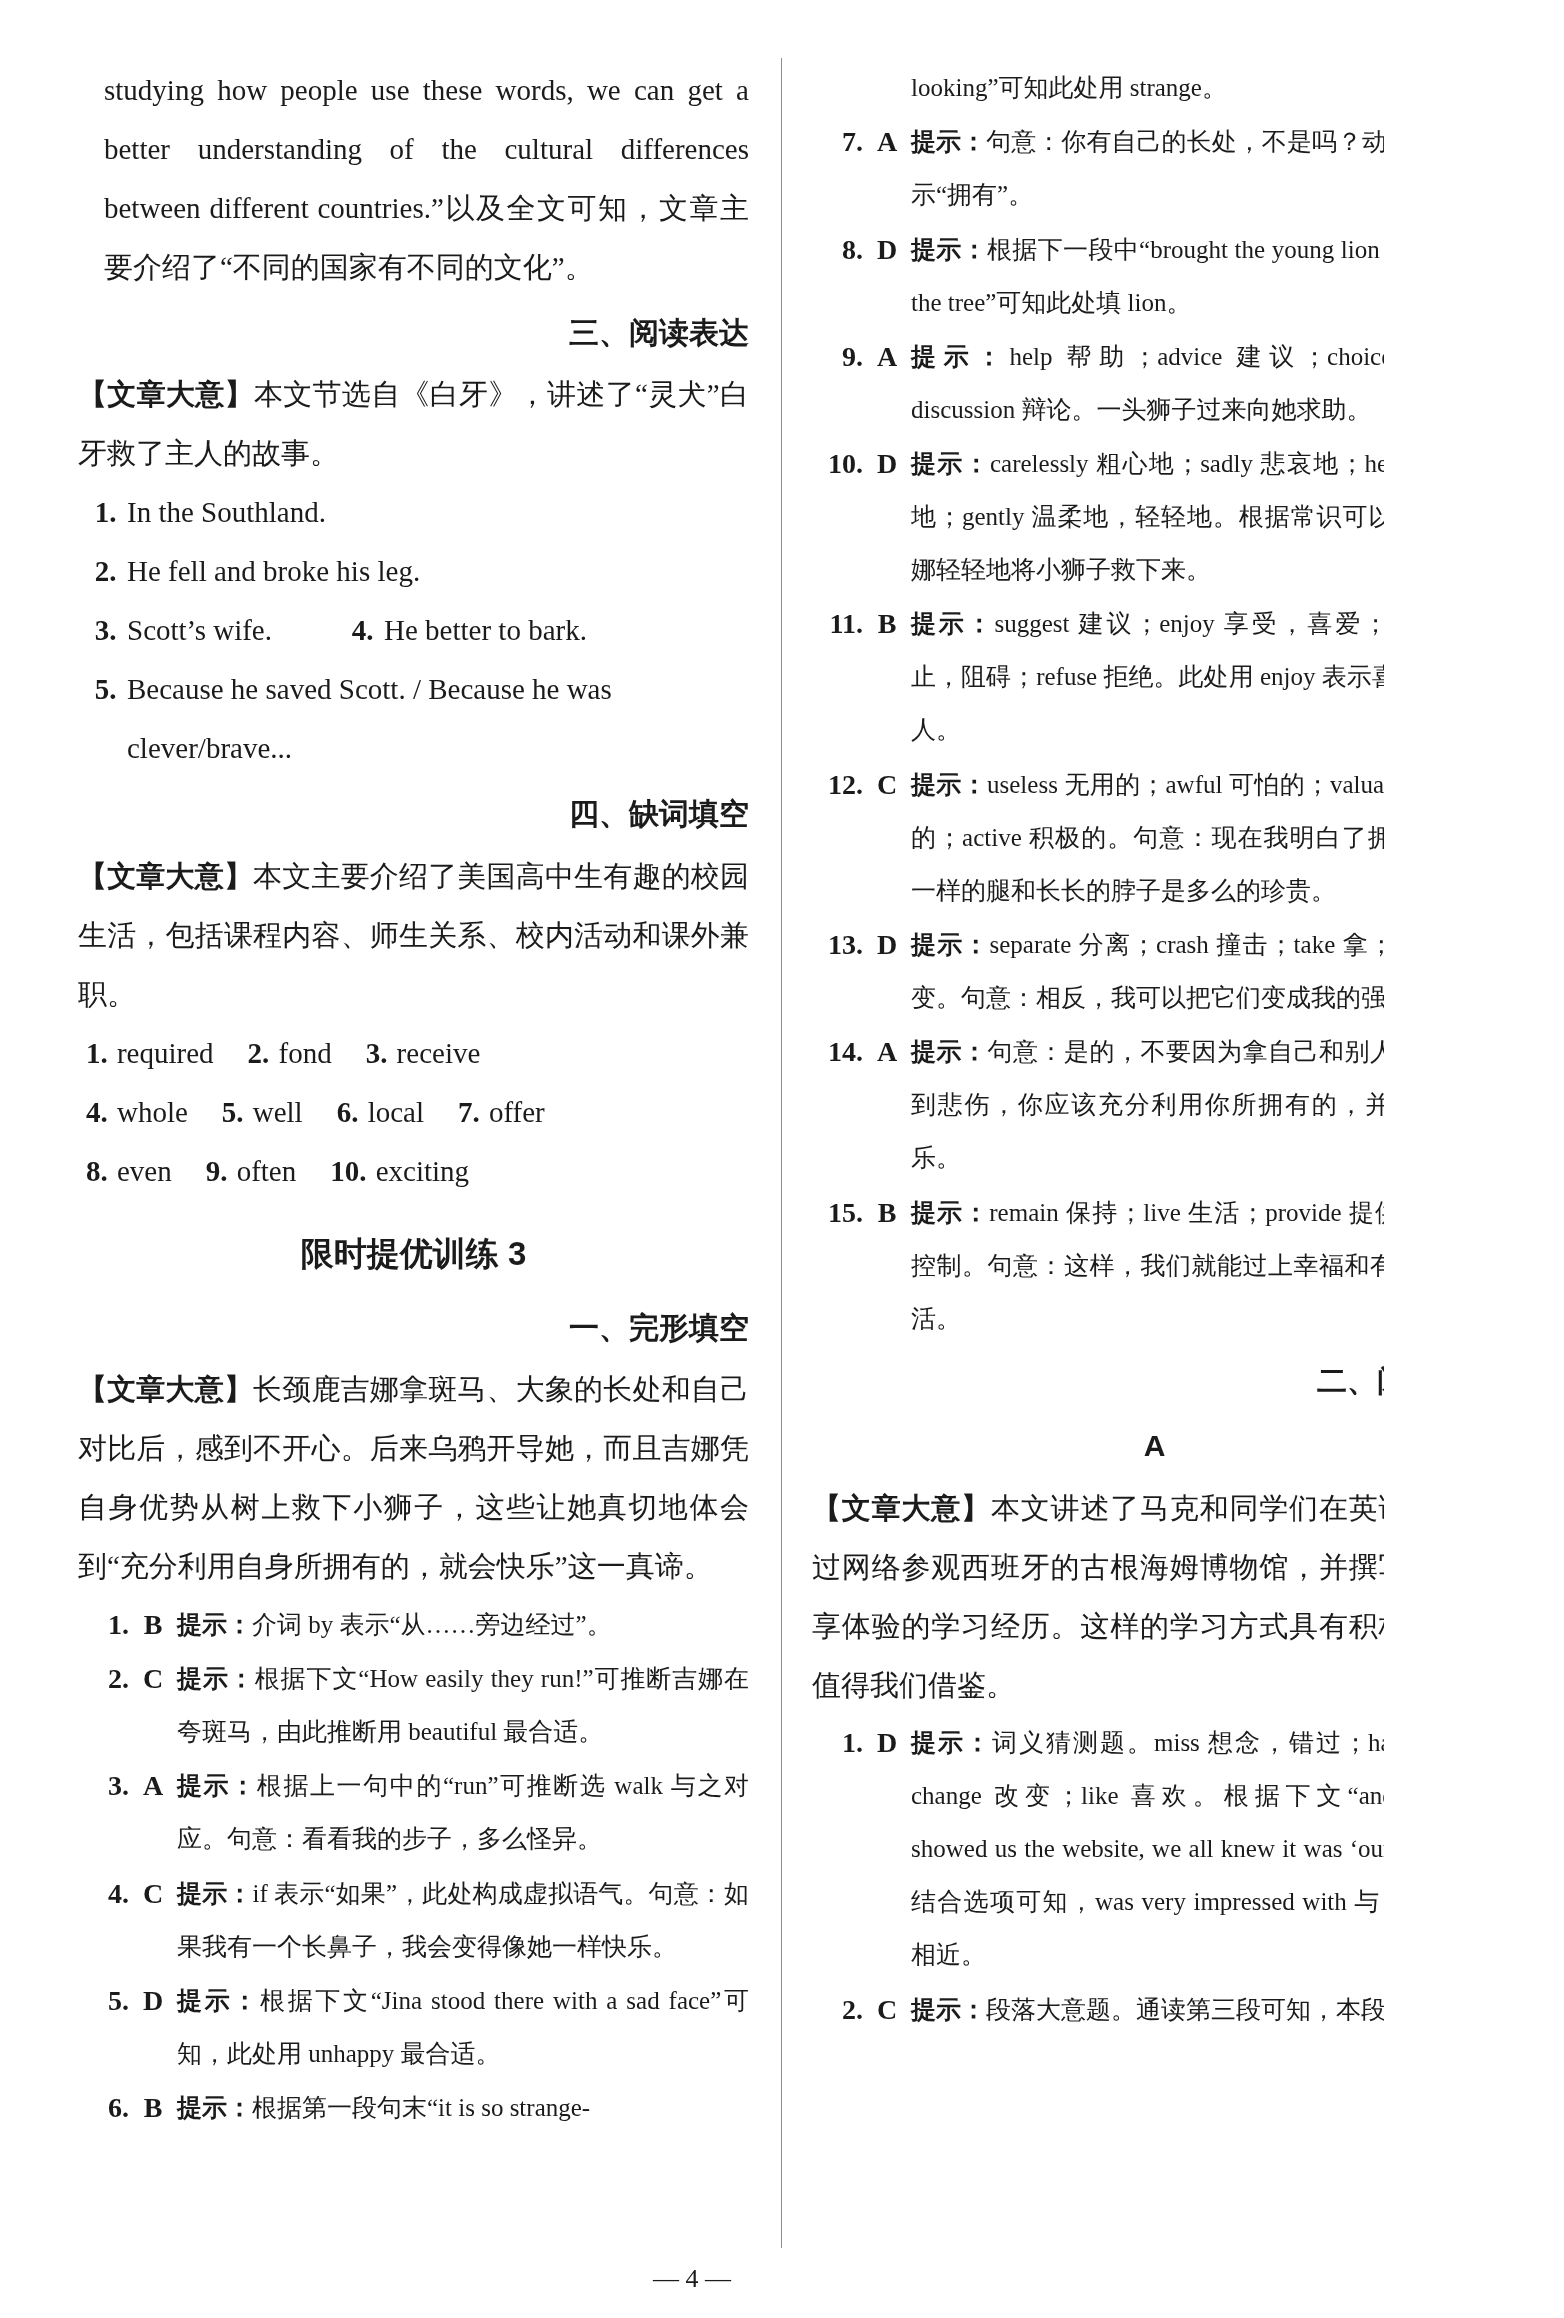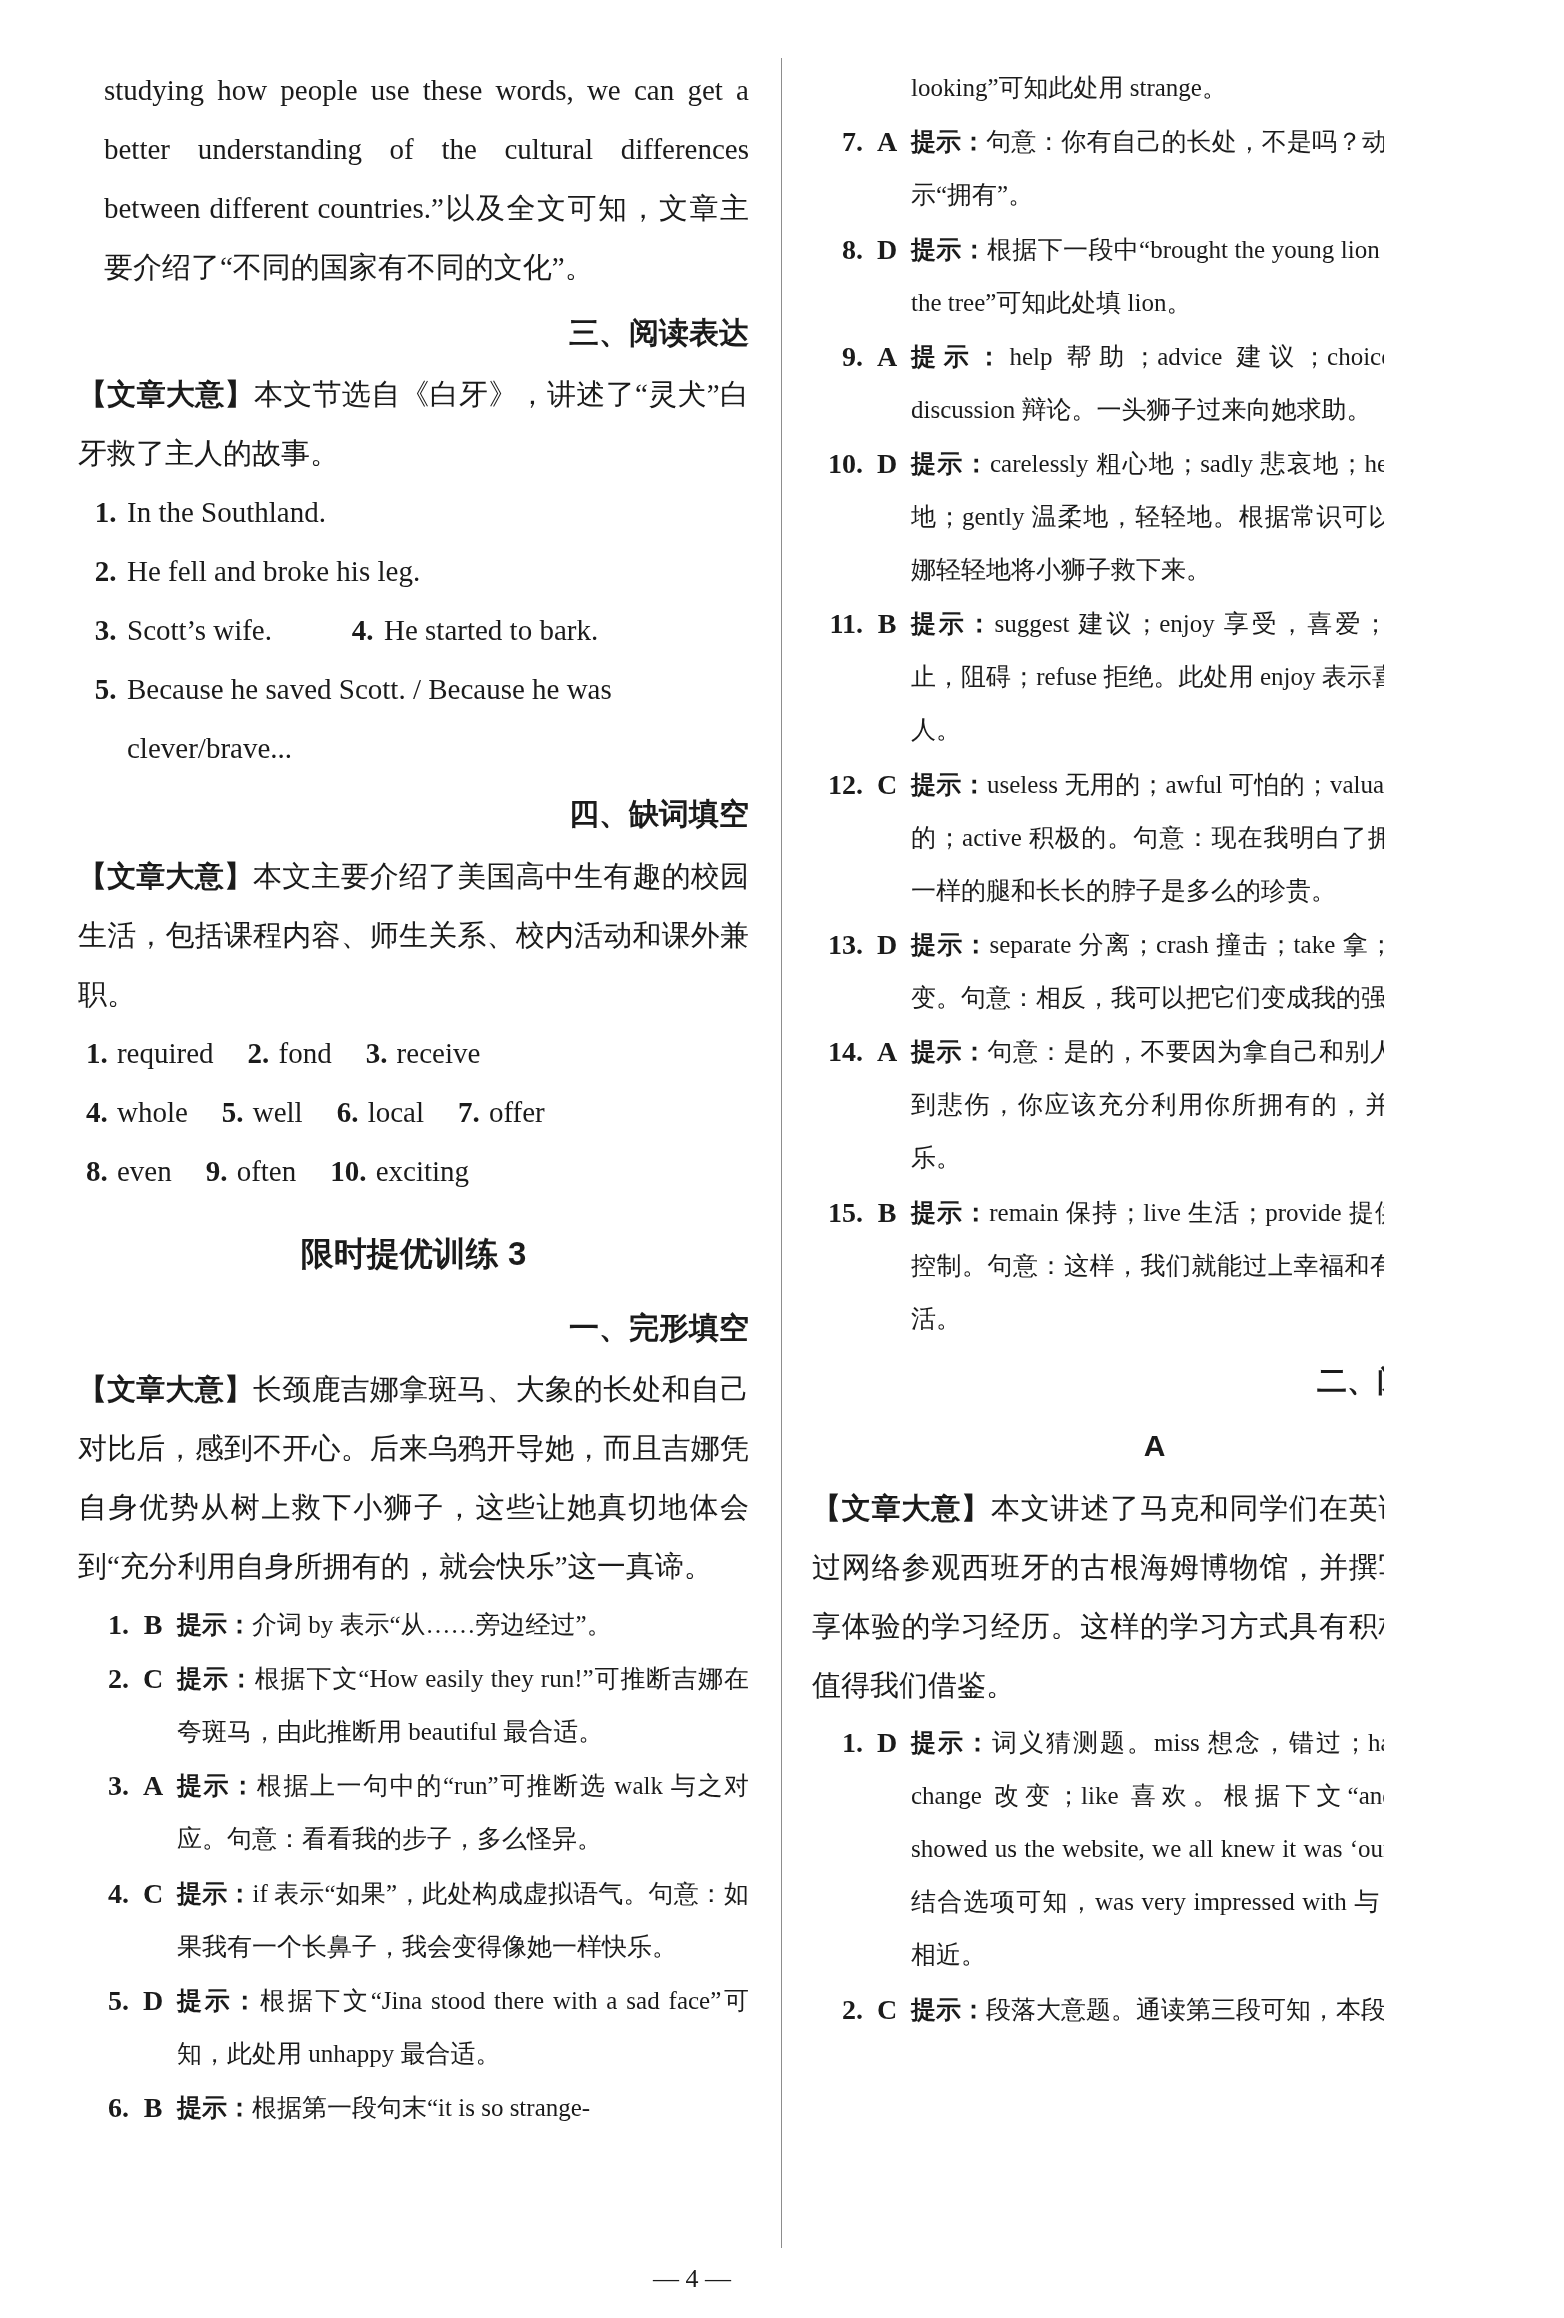--- a/index.html
+++ b/index.html
@@ -96,21 +96,21 @@
       <span class="sa-num">2.</span>
       <span class="sa-text">He fell and broke his leg.</span>
     </div>
     <div class="pair-row">
       <div class="short-ans">
         <span class="sa-num">3.</span>
         <span class="sa-text">Scott’s wife.</span>
       </div>
       <div class="short-ans second">
         <span class="sa-num">4.</span>
-        <span class="sa-text">He started to bark.</span>
+        <span class="sa-text">He better to bark.</span>
       </div>
     </div>
     <div class="short-ans">
       <span class="sa-num">5.</span>
       <span class="sa-text">Because he saved Scott. / Because he was clever/brave...</span>
     </div>
 
     <div class="sec-title">四、缺词填空</div>
 
     <div class="summary"><span class="summary-label">【文章大意】</span><span>本文主要介绍了美国高中生有趣的校园生活，包括课程内容、师生关系、校内活动和课外兼职。</span></div>

